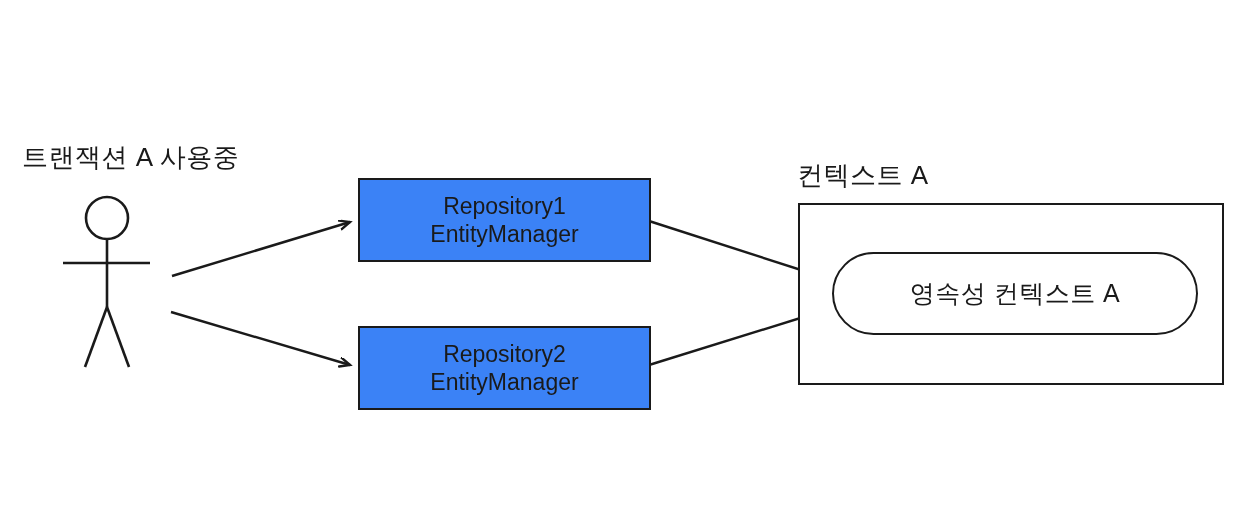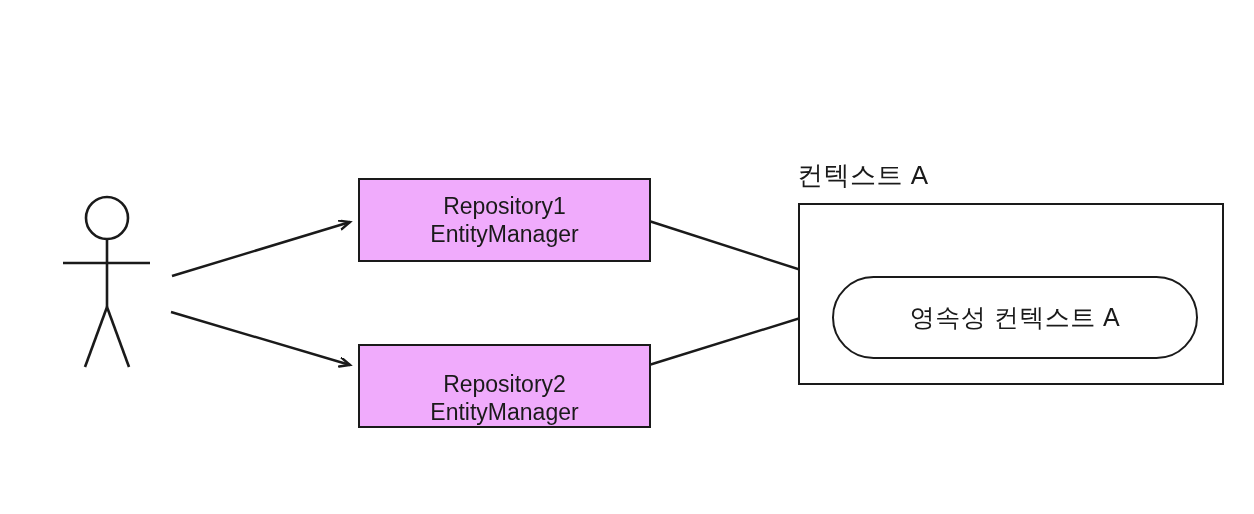--- a/index.html
+++ b/index.html
@@ -42,37 +42,37 @@
     text-align: center;
     font-size: 22px;
     font-weight: 700;
   }
   .repo-box {
     position: absolute;
     left: 358px;
     width: 289px;
     height: 80px;
     border: 2px solid #1a1a1a;
-    background: #f0abfc;
+    background: #3b82f6;
     display: flex;
     flex-direction: column;
     align-items: center;
     justify-content: center;
     line-height: 1.22;
   }
   .repo-box .repo-title {
     font-size: 23px;
     font-weight: 400;
   }
   .repo-box .repo-subtitle {
     font-size: 23px;
     font-weight: 400;
   }
   .repo1 { top: 178px; }
-  .repo2 { top: 344px; justify-content: flex-end; }
+  .repo2 { top: 326px; }
   .tx-label {
     left: 797px;
     top: 158px;
     font-size: 26px;
     font-weight: 500;
     letter-spacing: 0.5px;
   }
   .tx-box {
     position: absolute;
     left: 798px;
@@ -90,21 +90,20 @@
     height: 79px;
     border: 2px solid #1a1a1a;
     border-radius: 42px;
     background: #ffffff;
     display: flex;
     align-items: center;
     justify-content: center;
     font-size: 25px;
     font-weight: 500;
     letter-spacing: 0.5px;
-    margin-top: 24px;
   }
 </style>
 </head>
 <body>
 
 <div class="canvas">
 
   <svg class="diagram-svg" viewBox="0 0 1254 514" xmlns="http://www.w3.org/2000/svg">
     <defs>
       <marker id="arrowhead" markerUnits="userSpaceOnUse" markerWidth="16" markerHeight="14" refX="11" refY="5" orient="auto">
@@ -121,20 +120,21 @@
     </g>
 
     <g stroke="#1a1a1a" stroke-width="2.4" fill="none">
       <line x1="172" y1="276" x2="350" y2="222" marker-end="url(#arrowhead)"></line>
       <line x1="171" y1="312" x2="350" y2="365" marker-end="url(#arrowhead)"></line>
       <line x1="649" y1="221" x2="826" y2="278" marker-end="url(#arrowhead)"></line>
       <line x1="649" y1="365" x2="826" y2="310" marker-end="url(#arrowhead)"></line>
     </g>
   </svg>
 
+  <div class="label header-label">트랜잭션 A 사용중</div>
 
 
   <div class="repo-box repo1">
     <div class="repo-title">Repository1</div>
     <div class="repo-subtitle">EntityManager</div>
   </div>
 
   <div class="repo-box repo2">
     <div class="repo-title">Repository2</div>
     <div class="repo-subtitle">EntityManager</div>

